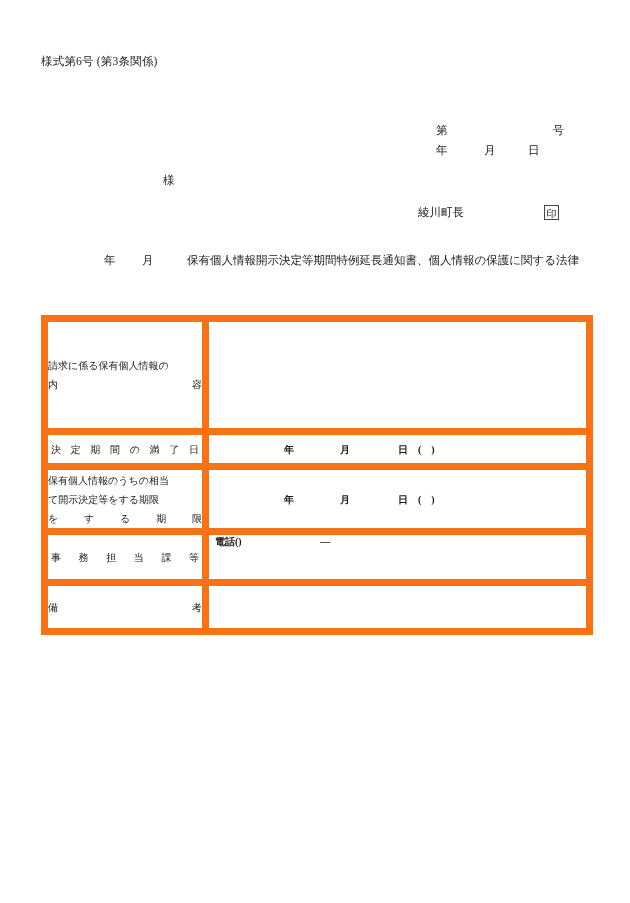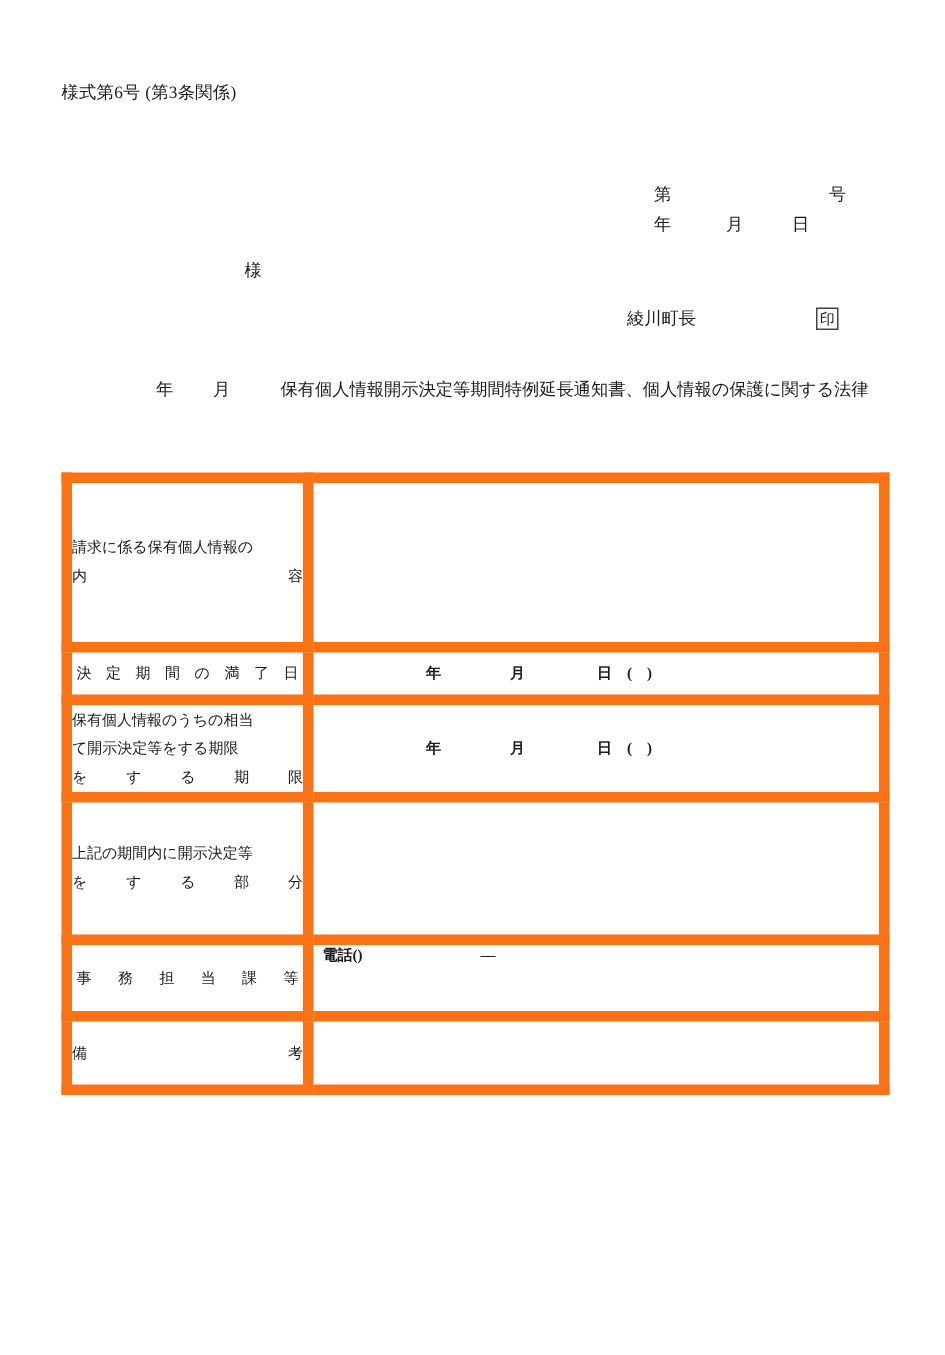--- a/index.html
+++ b/index.html
@@ -275,33 +275,20 @@
               <span>限</span>
           </span>
         </td>
         <td class="value-cell">
           <div class="date-line">
             <span class="dl-year">年</span><span class="dl-month">月</span><span class="dl-day">日</span><span class="dl-paren">(&nbsp;&nbsp;&nbsp;&nbsp;)</span>
           </div>
         </td>
       </tr>
 
-      <tr class="row-portion">
-        <td class="label-cell">
-          <span class="lbl-plain">上記の期間内に開示決定等</span>
-          <span class="lbl-spread">
-            <span>を</span>
-              <span>す</span>
-              <span>る</span>
-              <span>部</span>
-              <span>分</span>
-          </span>
-        </td>
-        <td class="value-cell"></td>
-      </tr>
 
 
 
       <tr class="row-dept">
         <td class="label-cell">
           <span class="lbl-track">
             <span>事</span>
               <span>務</span>
               <span>担</span>
               <span>当</span>

